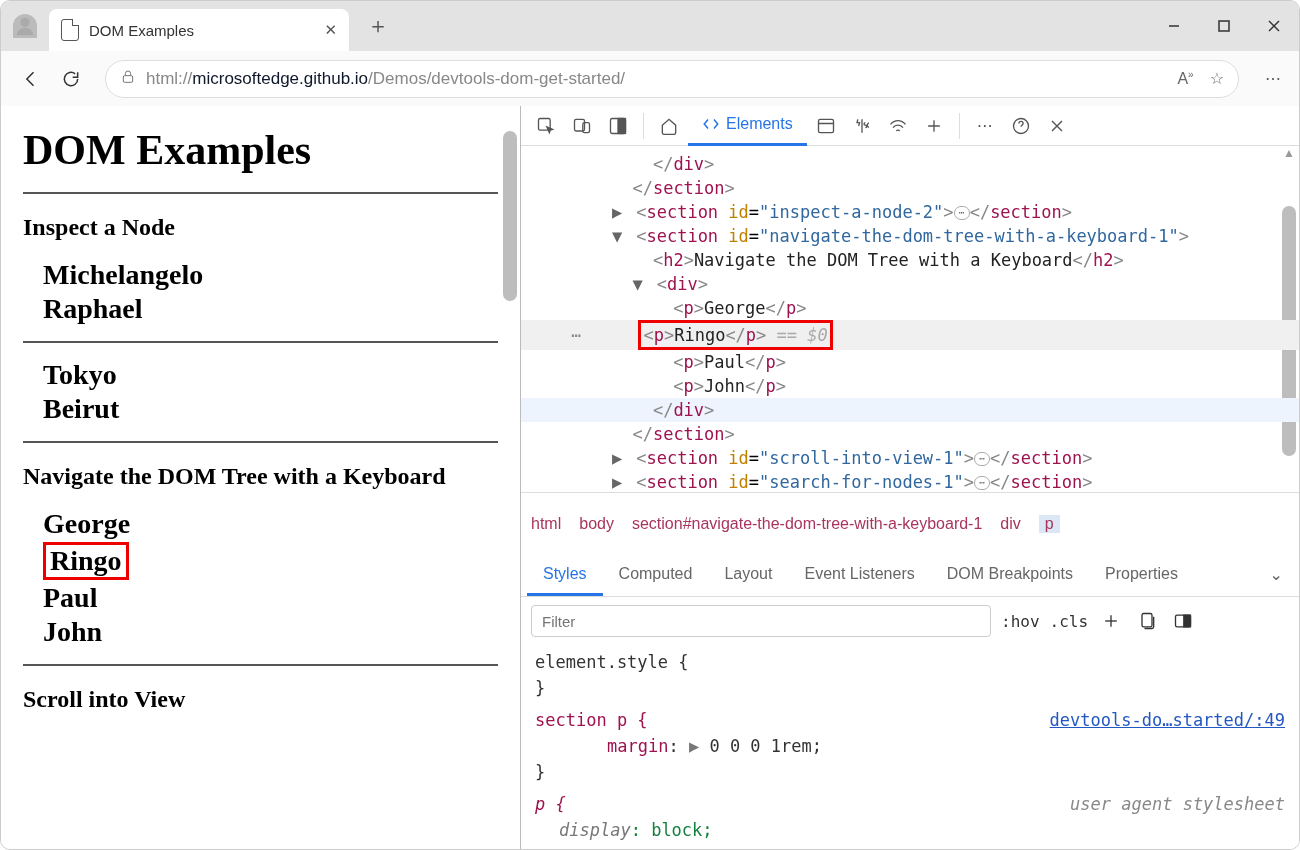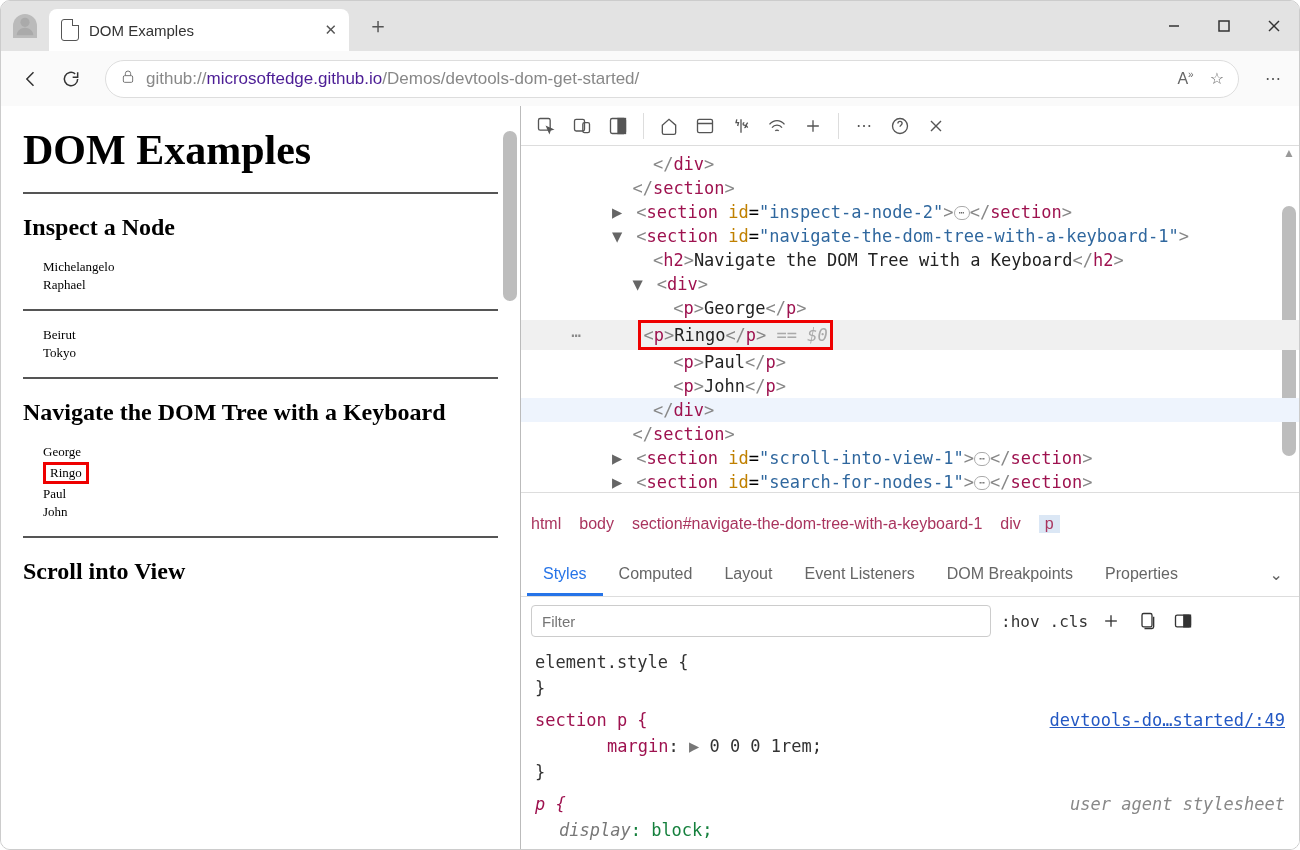--- a/index.html
+++ b/index.html
@@ -20,37 +20,37 @@
   .win-controls div { width: 50px; height: 50px; display: flex; align-items: center; justify-content: center; font-size: 15px; cursor: pointer; }
   
   
   .addrrow { display: flex; align-items: center; height: 55px; background: #fafafa; padding: 0 10px; }
   .nav-btn { width: 40px; height: 40px; display: flex; align-items: center; justify-content: center; cursor: pointer; color: #333; }
   .nav-btn svg { width: 20px; height: 20px; stroke: #333; stroke-width: 1.8; fill: none; }
   .addrbar { flex: 1; margin: 0 14px; height: 38px; border: 1px solid #ddd; border-radius: 20px; background: #fff; display: flex; align-items: center; padding: 0 14px; }
   .lock { margin-right: 10px; color: #777; }
   .lock svg { width: 16px; height: 18px; stroke:#777; stroke-width:1.5; fill:none; }
   .url { font-size: 17px; color: #888; }
-  .url .dom { color: #4c1d95; }
+  .url .dom { color: #0f172a; }
   .addr-right { margin-left: auto; display: flex; gap: 16px; align-items: center; color: #666; }
   .toolbar-icons { display: flex; gap: 10px; align-items: center; margin-left: 4px; }
   .toolbar-icons div { width: 32px; height: 32px; display:flex; align-items:center; justify-content:center; cursor:pointer; color:#555; }
   
   
   .body-split { flex:1; display:flex; overflow:hidden; background:#fff; }
   
   
   .page-pane { width: 520px; position:relative; overflow:hidden; border-right:1px solid #bbb; }
   .page-scroll { position:absolute; right:3px; top:10px; width:14px; height:830px; }
   .page-scroll .thumb { width:14px; height:170px; background:#bdbdbd; border-radius:7px; margin-top:15px; }
   .page-content { padding: 10px 22px; font-family: "Times New Roman", serif; color:#000; overflow:hidden; height:100%; }
   .page-content h1 { font-size: 42px; margin: 10px 0 18px; }
   .page-content h2 { font-size: 24px; margin: 20px 0 18px; font-weight: bold; }
   .page-content hr { border:none; border-top:2px solid #555; margin:16px 0; }
-  .page-content p { margin: 0 0 2px 20px; font-size: 13px; }
+  .page-content p { margin: 0 0 2px 20px; font-size: 28px; font-weight: bold; }
   .red-box-left { border: 3px solid #e00; display: inline-block; padding: 0 4px; }
   
   
   .devtools { flex:1; display:flex; flex-direction:column; background:#fff; position:relative; }
   .dt-scroll-up { position:absolute; right:4px; top:40px; color:#999; font-size:12px; }
   .dt-scroll-thumb { position:absolute; right:3px; top:100px; width:14px; height:250px; background:#bdbdbd; border-radius:7px; }
   
   .dt-toolbar { display:flex; align-items:center; height:40px; border-bottom:1px solid #ddd; padding: 0 8px; gap:2px; }
   .dt-tool { width:34px; height:34px; display:flex; align-items:center; justify-content:center; cursor:pointer; color:#555; border-radius:4px; }
   .dt-tool svg { width:20px; height:20px; stroke:#555; stroke-width:1.6; fill:none; }
@@ -150,21 +150,21 @@
         <svg viewBox="0 0 24 24">
           <path d="M20 12a8 8 0 1 1-3-6.2M20 4v6h-6"></path>
         </svg>
       </div>
     <div class="addrbar">
       <span class="lock"><svg viewBox="0 0 24 24">
             <rect x="5" y="10" width="14" height="10" rx="2"></rect>
             <path d="M8 10V7a4 4 0 0 1 8 0v3"></path>
           </svg></span>
       <span class="url">
-        <span>github://</span><span class="dom">microsoftedge.github.io</span><span>/Demos/devtools-dom-get-started/</span>
+        <span>html://</span><span class="dom">microsoftedge.github.io</span><span>/Demos/devtools-dom-get-started/</span>
       </span>
       <div class="addr-right">
         <span>A<sup style="font-size:10px">»</sup></span>
         <span>☆</span>
       </div>
     </div>
     <div class="toolbar-icons">
       <div>⋯</div>
     </div>
   </div>
@@ -172,22 +172,22 @@
   <div class="body-split">
 
     <div class="page-pane">
       <div class="page-content">
         <h1>DOM Examples</h1>
         <hr>
         <h2>Inspect a Node</h2>
         <p>Michelangelo</p>
         <p>Raphael</p>
         <hr>
+        <p>Tokyo</p>
         <p>Beirut</p>
-        <p>Tokyo</p>
         <hr>
         <h2>Navigate the DOM Tree with a Keyboard</h2>
         <p>George</p>
         <p><span class="red-box-left">Ringo</span></p>
         <p>Paul</p>
         <p>John</p>
         <hr>
         <h2>Scroll into View</h2>
       </div>
       <div class="page-scroll">
@@ -215,20 +215,26 @@
               <rect x="3" y="3" width="18" height="18" rx="2"></rect>
               <rect x="12" y="3" width="9" height="18" fill="#555"></rect>
             </svg>
           </div>
         <div class="dt-sep"></div>
         <div class="dt-tool">
             <svg viewBox="0 0 24 24">
               <path d="M4 11l8-7 8 7v9a2 2 0 0 1-2 2h-12a2 2 0 0 1-2-2z"></path>
             </svg>
           </div>
+        <div class="dt-tab active">
+          <svg viewBox="0 0 24 24" width="18" height="18" style="stroke:#2674e8;stroke-width:2;fill:none">
+              <path d="M8 6l-5 6 5 6M16 6l5 6-5 6"></path>
+            </svg>
+          <span>Elements</span>
+        </div>
         <div class="dt-tool">
             <svg viewBox="0 0 24 24">
               <rect x="3" y="4" width="18" height="16" rx="2"></rect>
               <line x1="3" y1="9" x2="21" y2="9"></line>
             </svg>
           </div>
         <div class="dt-tool">
             <svg viewBox="0 0 24 24">
               <path d="M7 4l-1 4h3l-1 4M12 4v16M16 8c-2 0-2 3 0 3s2 3 0 3M20 8l-2 3 2 3"></path>
             </svg>

